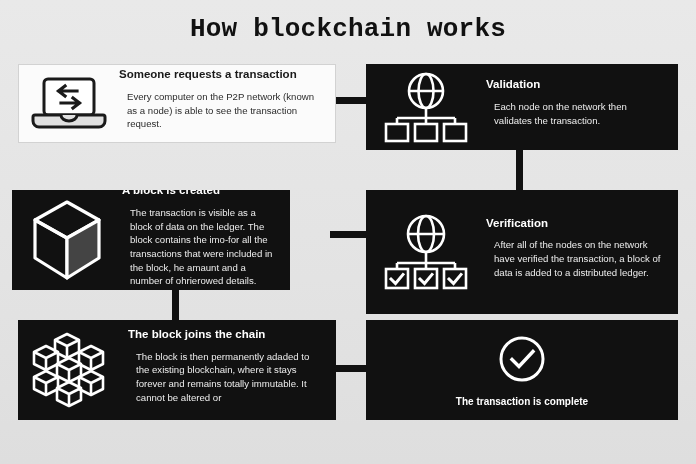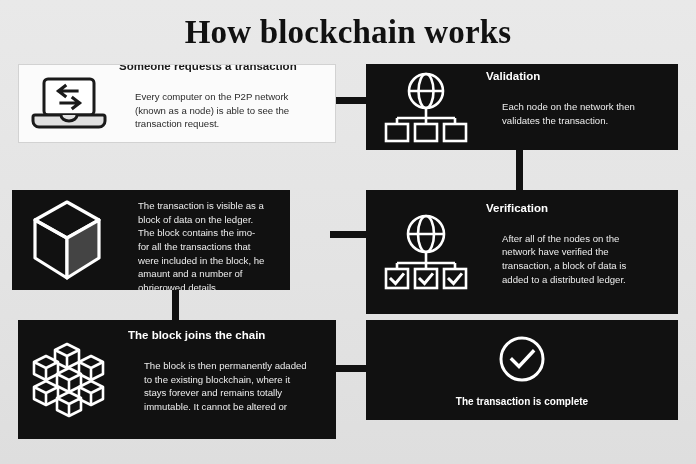--- a/index.html
+++ b/index.html
@@ -21,23 +21,23 @@
     background: linear-gradient(180deg, #e9e9e9 0%, #e3e3e3 60%, #dedede 100%);
   }
 
   
   .title {
     position: absolute;
     left: 0;
     top: 14px;
     width: 696px;
     text-align: center;
-    font-family: Liberation Serif, serif;
+    font-family: Liberation Mono, monospace;
     font-weight: bold;
-    font-size: 33px;
+    font-size: 26px;
     letter-spacing: 0.2px;
     color: #111;
   }
 
   
   .conn {
     position: absolute;
     background: #111;
     z-index: 1;
   }
@@ -71,21 +71,21 @@
     font-weight: bold;
     color: #ffffff;
     margin: 0 0 3px 0;
     line-height: 1.2;
   }
   .card.light .hd { color: #1a1a1a; }
   .bd {
     font-size: 9.6px;
     color: #ededed;
     line-height: 1.42;
-    margin: 16px;
+    margin: 8px;
   }
   .card.light .bd { color: #2b2b2b; }
 
   
   .card.center {
     flex-direction: column;
     justify-content: center;
     align-items: center;
   }
   .final-label {
@@ -182,21 +182,21 @@
         <path d="M37 66 L41.5 70.5 L49 61.5" fill="none" stroke="#ffffff" stroke-width="3" stroke-linecap="square"></path>
         <path d="M66 66 L70.5 70.5 L78 61.5" fill="none" stroke="#ffffff" stroke-width="3" stroke-linecap="square"></path>
       </svg>
     </div>
     <div class="txt">
       <p class="hd">Verification</p>
       <p class="bd">After all of the nodes on the network have verified the transaction, a block of data is added to a distributed ledger.</p>
     </div>
   </div>
 
-  <div class="card" style="left:18px; top:320px; width:318px; height:119px;">
+  <div class="card" style="left:18px; top:320px; width:318px; height:100px;">
     <div class="icon-wrap" style="width:110px; height:100px;">
       <svg width="86" height="80" viewBox="0 0 86 80">
         <g fill="none" stroke="#ffffff" stroke-width="2.6" stroke-linejoin="round">
 
           <path d="M37 4 L49 10 L49 22 L37 28 L25 22 L25 10 Z"></path>
           <path d="M25 10 L37 16 L49 10 M37 16 L37 28"></path>
 
           <path d="M16 16 L28 22 L28 34 L16 40 L4 34 L4 22 Z"></path>
           <path d="M4 22 L16 28 L28 22 M16 28 L16 40"></path>
 

